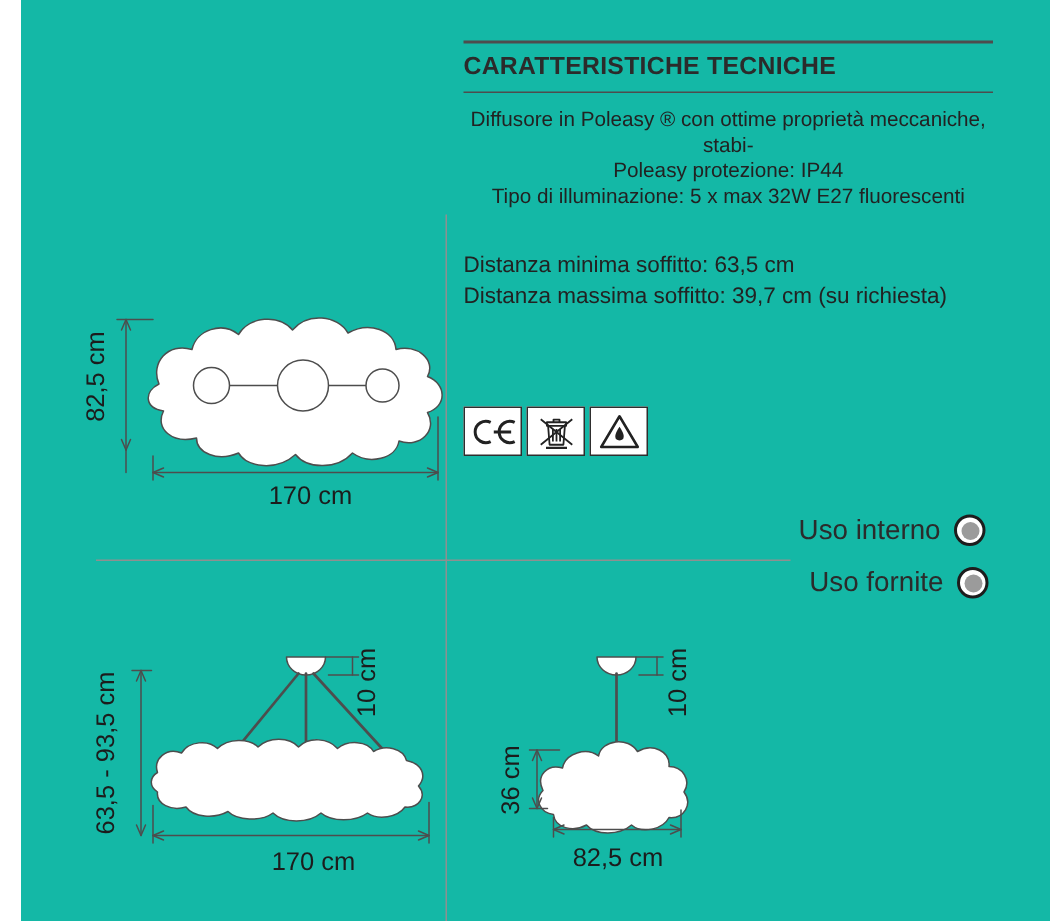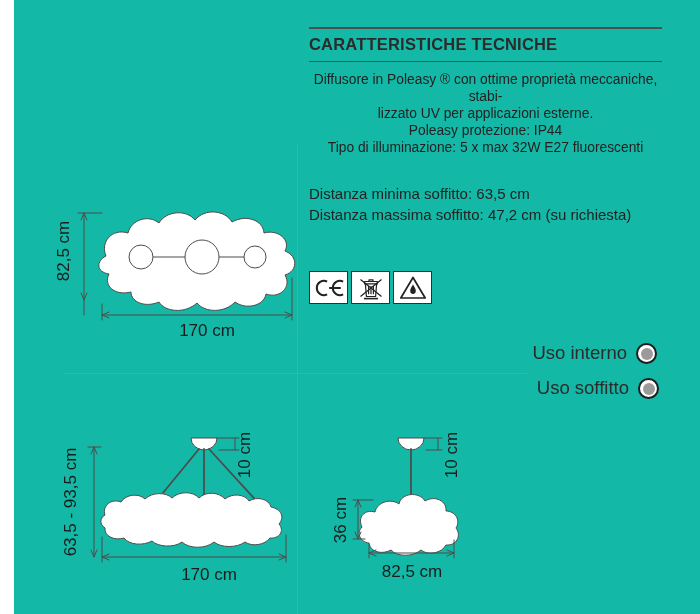--- a/index.html
+++ b/index.html
@@ -51,27 +51,26 @@
 
 <div class="sheet">
 
   <div class="v-divider"></div>
   <div class="h-divider"></div>
 
   <section class="tech">
     <h1 class="tech-title">CARATTERISTICHE TECNICHE</h1>
     <div class="tech-body">
       <div>Diffusore in Poleasy ® con ottime proprietà meccaniche, stabi-</div>
-      <div>lizzato UV per applicazioni esterne.</div>
       <div>Poleasy protezione: IP44</div>
       <div>Tipo di illuminazione: 5 x max 32W E27 fluorescenti</div>
     </div>
     <div class="tech-distances">
       <div>Distanza minima soffitto: 63,5 cm</div>
-      <div>Distanza massima soffitto: 47,2 cm (su richiesta)</div>
+      <div>Distanza massima soffitto: 39,7 cm (su richiesta)</div>
     </div>
   </section>
 
   <div class="certs">
     <span class="cert-box">
       <svg width="32" height="20" viewBox="0 0 34 20">
         <path d="M 15 3.2 A 7.6 7.6 0 1 0 15 16.8" fill="none" stroke="#222" stroke-width="2.1"></path>
         <path d="M 32 3.2 A 7.6 7.6 0 1 0 32 16.8 M 17.2 10 L 29.5 10" fill="none" stroke="#222" stroke-width="2.1"></path>
       </svg>
     </span>
@@ -93,21 +92,21 @@
         <path d="M 15 9.5 C 12.4 13.4 11.6 15.6 12.6 17.7 A 3.4 3.4 0 0 0 17.4 17.7 C 18.4 15.6 17.6 13.4 15 9.5 Z" fill="#222"></path>
       </svg>
     </span>
   </div>
 
   <div class="usage-row usage-indoor">
     <span>Uso interno</span>
     <span class="dot"></span>
   </div>
   <div class="usage-row usage-outdoor">
-    <span>Uso soffitto</span>
+    <span>Uso fornite</span>
     <span class="dot"></span>
   </div>
 
   <figure class="figure fig-top" style="margin:0;">
     <svg width="255" height="150" viewBox="0 0 255 150">
 
       <path class="cloud" d="
         M 62 60
         C 56 46, 68 32, 84 37
         C 87 24, 104 18, 115 27

